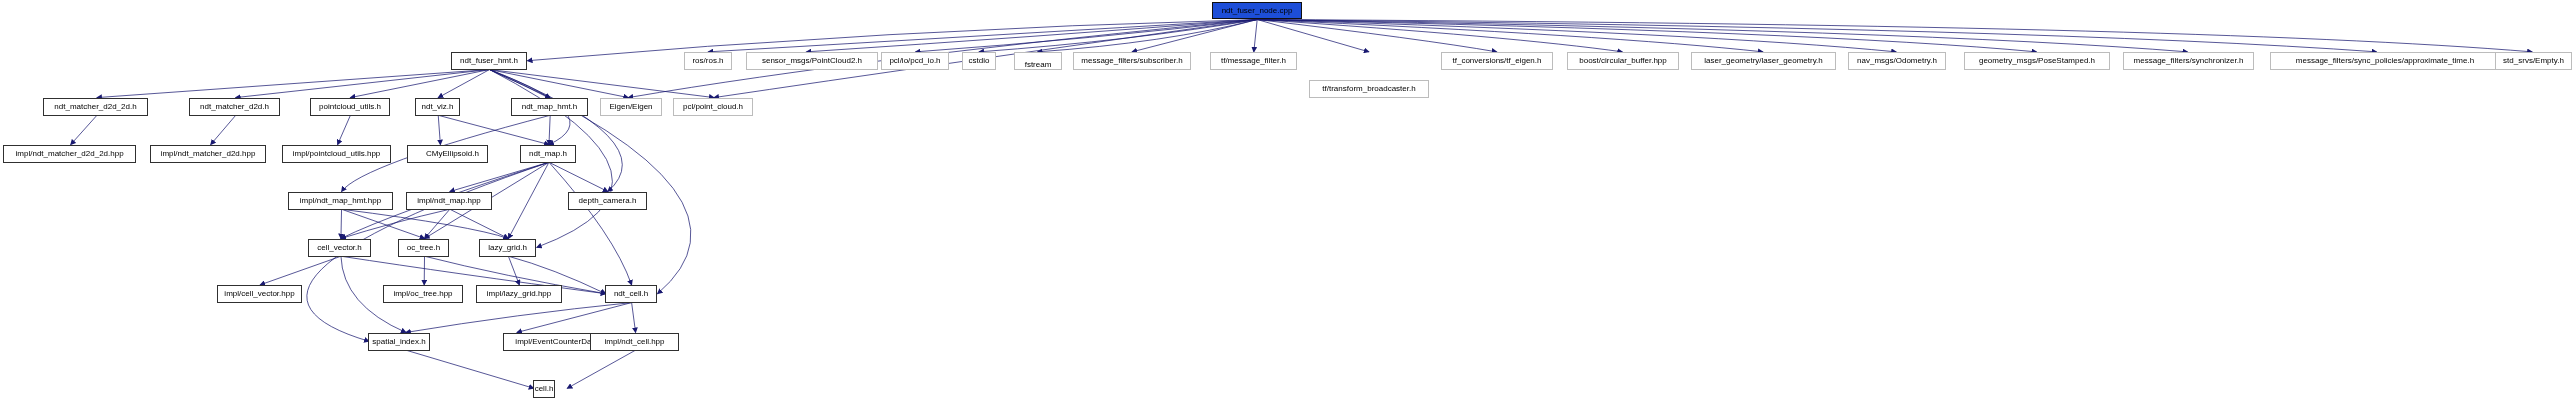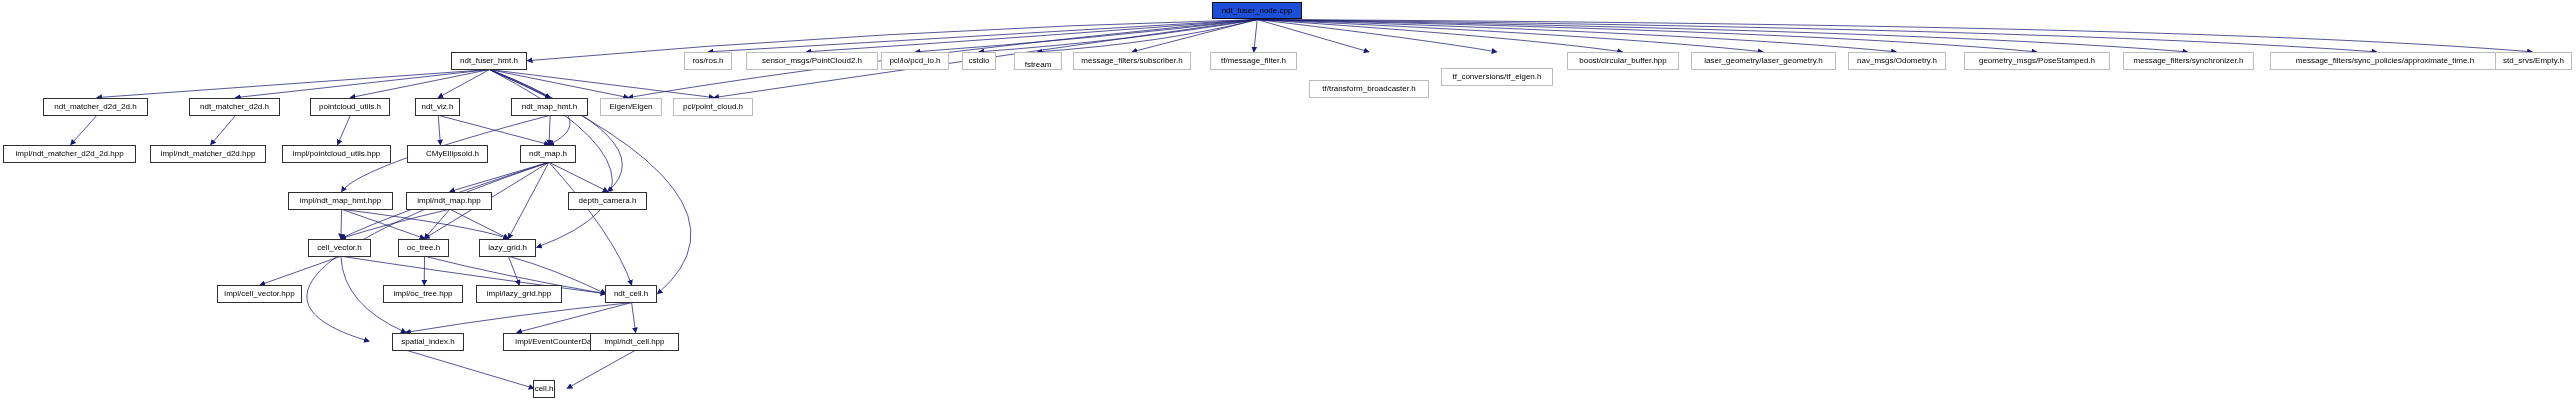--- a/index.html
+++ b/index.html
@@ -112,21 +112,21 @@
     </div>
     <div class="node external" style="left: 1073px; top: 52px; width: 118px;">
       <span>message_filters/subscriber.h</span>
     </div>
     <div class="node external" style="left: 1210px; top: 52px; width: 87px;">
       <span>tf/message_filter.h</span>
     </div>
     <div class="node external" style="left: 1309px; top: 52px; width: 120px; margin-top: 28px;">
       <span>tf/transform_broadcaster.h</span>
     </div>
-    <div class="node external" style="left: 1441px; top: 52px; width: 112px; margin-top: 16px;">
+    <div class="node external" style="left: 1441px; top: 52px; width: 112px;">
       <span>tf_conversions/tf_eigen.h</span>
     </div>
     <div class="node external" style="left: 1567px; top: 52px; width: 112px;">
       <span>boost/circular_buffer.hpp</span>
     </div>
     <div class="node external" style="left: 1691px; top: 52px; width: 145px;">
       <span>laser_geometry/laser_geometry.h</span>
     </div>
     <div class="node external" style="left: 1848px; top: 52px; width: 98px;">
       <span>nav_msgs/Odometry.h</span>
@@ -202,21 +202,21 @@
     </div>
     <div class="node internal" style="left: 383px; top: 285px; width: 80px;">
       <span>impl/oc_tree.hpp</span>
     </div>
     <div class="node internal" style="left: 476px; top: 285px; width: 86px;">
       <span>impl/lazy_grid.hpp</span>
     </div>
     <div class="node internal" style="left: 605px; top: 285px; width: 52px;">
       <span>ndt_cell.h</span>
     </div>
-    <div class="node internal" style="left: 368px; top: 333px; width: 72px; margin-left: 24px;">
+    <div class="node internal" style="left: 368px; top: 333px; width: 62px;">
       <span>spatial_index.h</span>
     </div>
     <div class="node internal" style="left: 455px; top: 333px; width: 123px; margin-left: 48px;">
       <span>impl/EventCounterData.hpp</span>
     </div>
     <div class="node internal" style="left: 590px; top: 333px; width: 89px;">
       <span>impl/ndt_cell.hpp</span>
     </div>
     <div class="node internal" style="left: 533px; top: 380px; width: 22px;">
       <span>cell.h</span>

